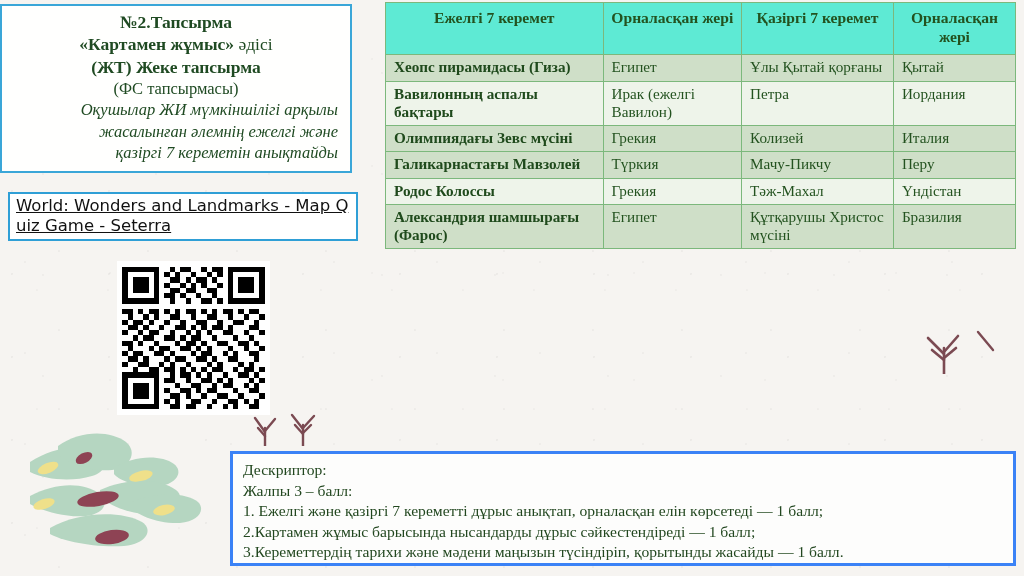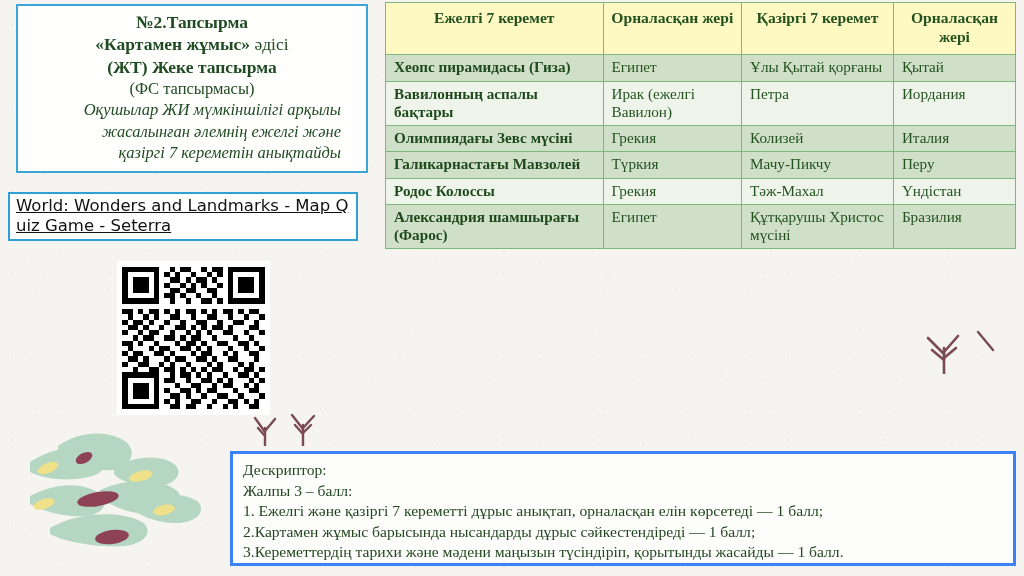--- a/index.html
+++ b/index.html
@@ -19,25 +19,25 @@
       radial-gradient(circle at 66% 18%, rgba(150,150,150,.09) 0 1px, transparent 1.2px),
       radial-gradient(circle at 84% 55%, rgba(150,150,150,.07) 0 1px, transparent 1.2px),
       radial-gradient(circle at 52% 44%, rgba(150,150,150,.07) 0 1px, transparent 1.2px),
       radial-gradient(circle at 24% 88%, rgba(150,150,150,.08) 0 1px, transparent 1.2px);
     background-size:97px 83px,113px 101px,89px 79px,131px 107px,71px 119px,103px 91px;
     pointer-events:none;
   }
 
   
   .title-card{
-    position:absolute;left:16px;top:4px;width:352px;
+    position:absolute;left:0;top:4px;width:352px;
     border:2px solid #3aa6d8;
     background:#fffffe;
     box-sizing:border-box;
-    padding:5px 25px 7px;
+    padding:5px 12px 7px;
     text-align:center;
     color:#1f4a22;
   }
   .title-card .l1{font-size:17.5px;font-weight:bold;line-height:1.28;}
   .title-card .l2{font-size:17.5px;line-height:1.28;}
   .title-card .l2 b{font-weight:bold;}
   .title-card .l3{font-size:17.5px;font-weight:bold;line-height:1.28;}
   .title-card .l4{font-size:16.5px;line-height:1.28;}
   .title-card .ital{font-size:16.5px;font-style:italic;line-height:1.30;text-align:right;}
 
@@ -71,21 +71,21 @@
     border:1.6px solid #7cb87c;
     vertical-align:top;
     padding:3px 8px 4px;
     font-size:15.2px;
     line-height:1.20;
     color:#23521f;
     box-sizing:border-box;
   }
   .wtable th{
     text-align:center;font-weight:bold;font-size:15.6px;
-    background:#fef9c3;
+    background:#5eead4;
     padding:6px 6px 8px;
   }
   .c1{width:212px;}
   .c2{width:135px;}
   .c3{width:148px;}
   .c4{width:119px;}
   .wtable td.name{font-weight:bold;color:#1f4a1c;}
   .row-a td{background:#cfdfc8;}
   .row-b td{background:#eef4ea;}
 

